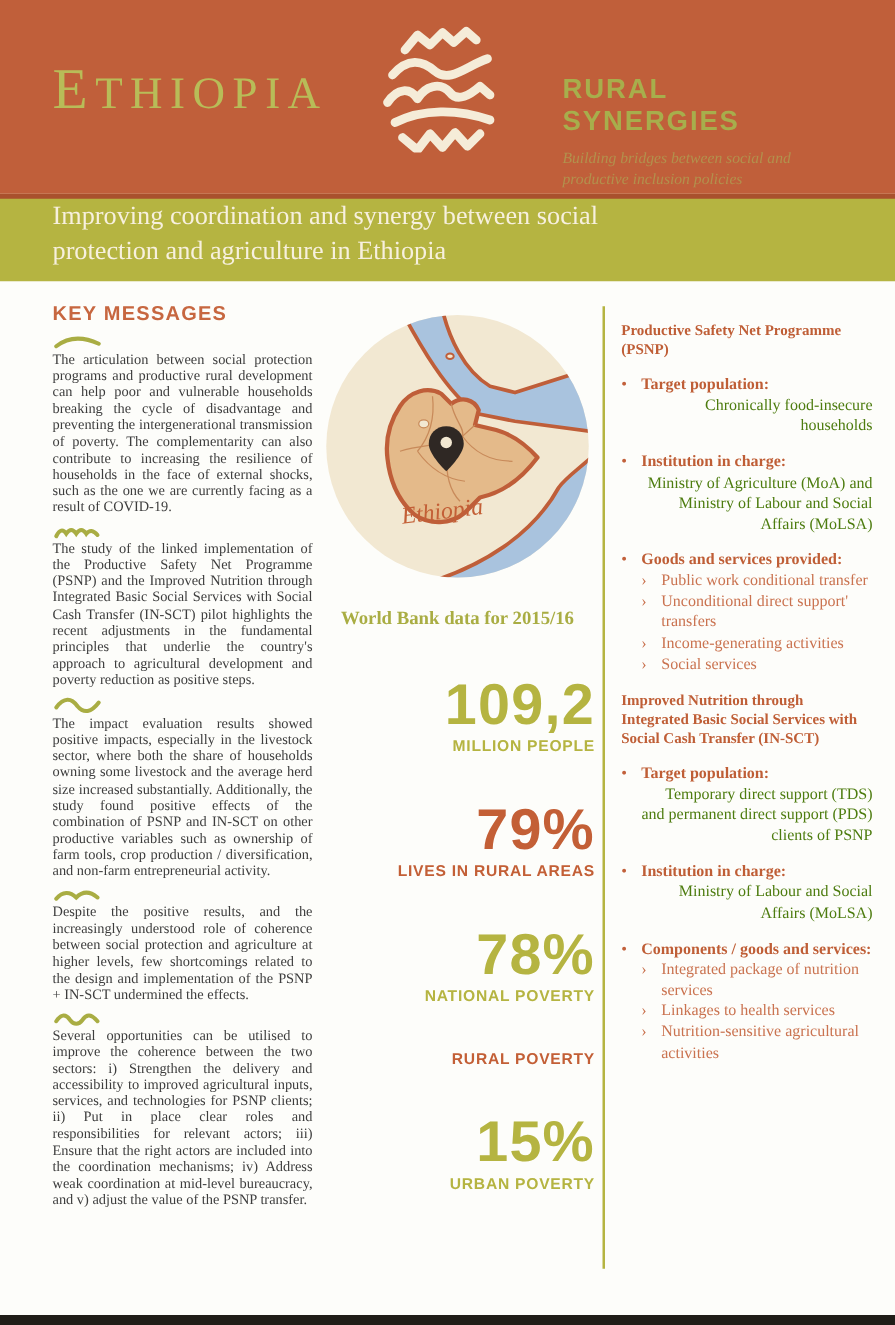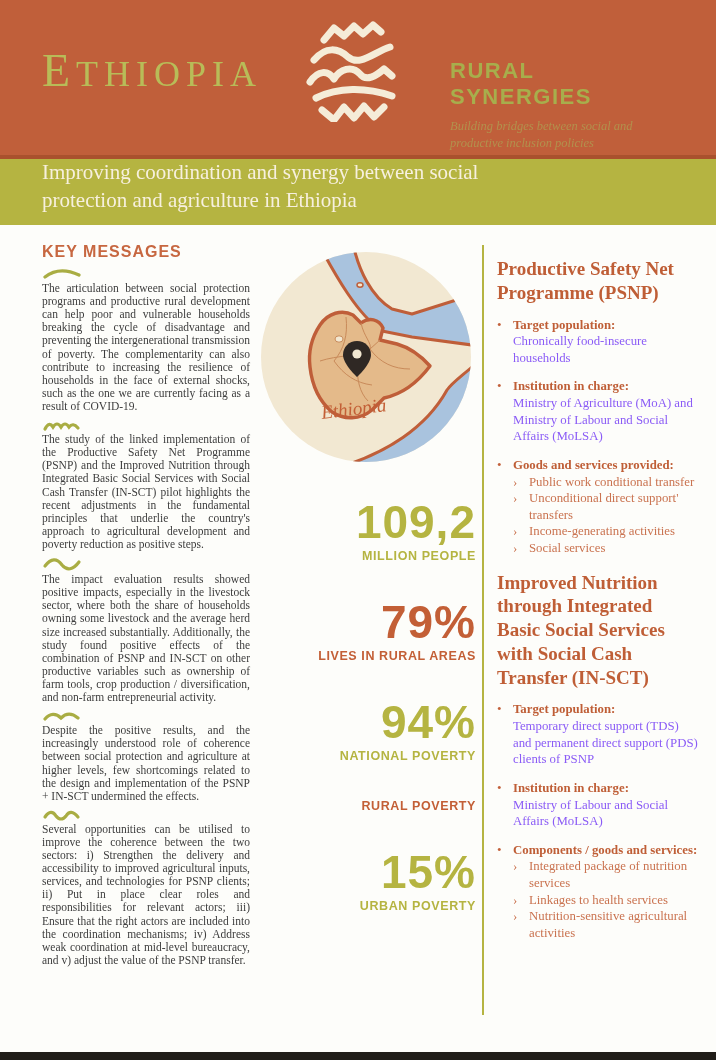--- a/index.html
+++ b/index.html
@@ -54,26 +54,26 @@
   .stat-value {
     font-family:"Liberation Sans", sans-serif; font-weight:bold;
     font-size:46px; line-height:1.0; letter-spacing:1px;
   }
   .stat-label {
     font-family:"Liberation Sans", sans-serif; font-weight:bold;
     font-size:12.5px; letter-spacing:0.6px; margin-top:4px;
   }
   
   .sb-section { margin-bottom:14px; }
-  .sb-heading { font-weight:bold; font-size:19px; line-height:1.25; color:#bf5e36; margin-bottom:12px; }
+  .sb-heading { font-weight:bold; font-size:12px; line-height:1.25; color:#bf5e36; margin-bottom:12px; }
   .sb-bullet { display:flex; margin-bottom:12px; }
   .sb-dot { width:16px; flex:none; color:#c2603a; font-size:13px; line-height:1.3; }
   .sb-body { flex:1; font-size:12.8px; line-height:1.3; }
   .sb-label { font-weight:bold; color:#bf5e36; }
-  .sb-text { color:#8b5cf6; }
+  .sb-text { color:#4d7c0f;text-align:right; }
   .sb-sub { display:flex; color:#ca7350; }
   .sb-chev { width:16px; flex:none; color:#ca7350; }
   .sb-subtext { flex:1; }
   
   .footer-bar { position:absolute; left:0; bottom:0; width:100%; height:8px; background:#201d18; }
 </style>
 </head>
 <body>
 
 <div class="page">
@@ -164,31 +164,32 @@
 
           <ellipse cx="79" cy="88" rx="4" ry="3.2" fill="#f2e8d2" stroke="#c88a5a" stroke-width="1"></ellipse>
 
           <path d="M97,90 C105,90 111,96 111,104 C111,113 97,126 97,126 C97,126 83,113 83,104 C83,96 89,90 97,90 Z" fill="#2f2824"></path>
           <circle cx="97" cy="103" r="4.6" fill="#f2e8d2"></circle>
 
           <text x="62" y="168" transform="rotate(-7 62 168)" font-family="Liberation Serif, serif" font-style="italic" font-size="19" fill="#c35f36">Ethiopia</text>
         </g>
       </svg>
 
+      <div class="stats-source">World Bank data for 2015/16</div>
 
       <div class="stat" style="color: rgb(181, 180, 65);">
         <div class="stat-value">109,2</div>
         <div class="stat-label">MILLION PEOPLE</div>
       </div>
       <div class="stat" style="color: rgb(195, 95, 54);">
         <div class="stat-value">79%</div>
         <div class="stat-label">LIVES IN RURAL AREAS</div>
       </div>
       <div class="stat" style="color: rgb(181, 180, 65);">
-        <div class="stat-value">94%</div>
+        <div class="stat-value">78%</div>
         <div class="stat-label">NATIONAL POVERTY</div>
       </div>
       <div class="stat" style="color: rgb(195, 95, 54);">
         <div class="stat-label">RURAL POVERTY</div>
       </div>
       <div class="stat" style="color: rgb(181, 180, 65);">
         <div class="stat-value">15%</div>
         <div class="stat-label">URBAN POVERTY</div>
       </div>
     </div>

